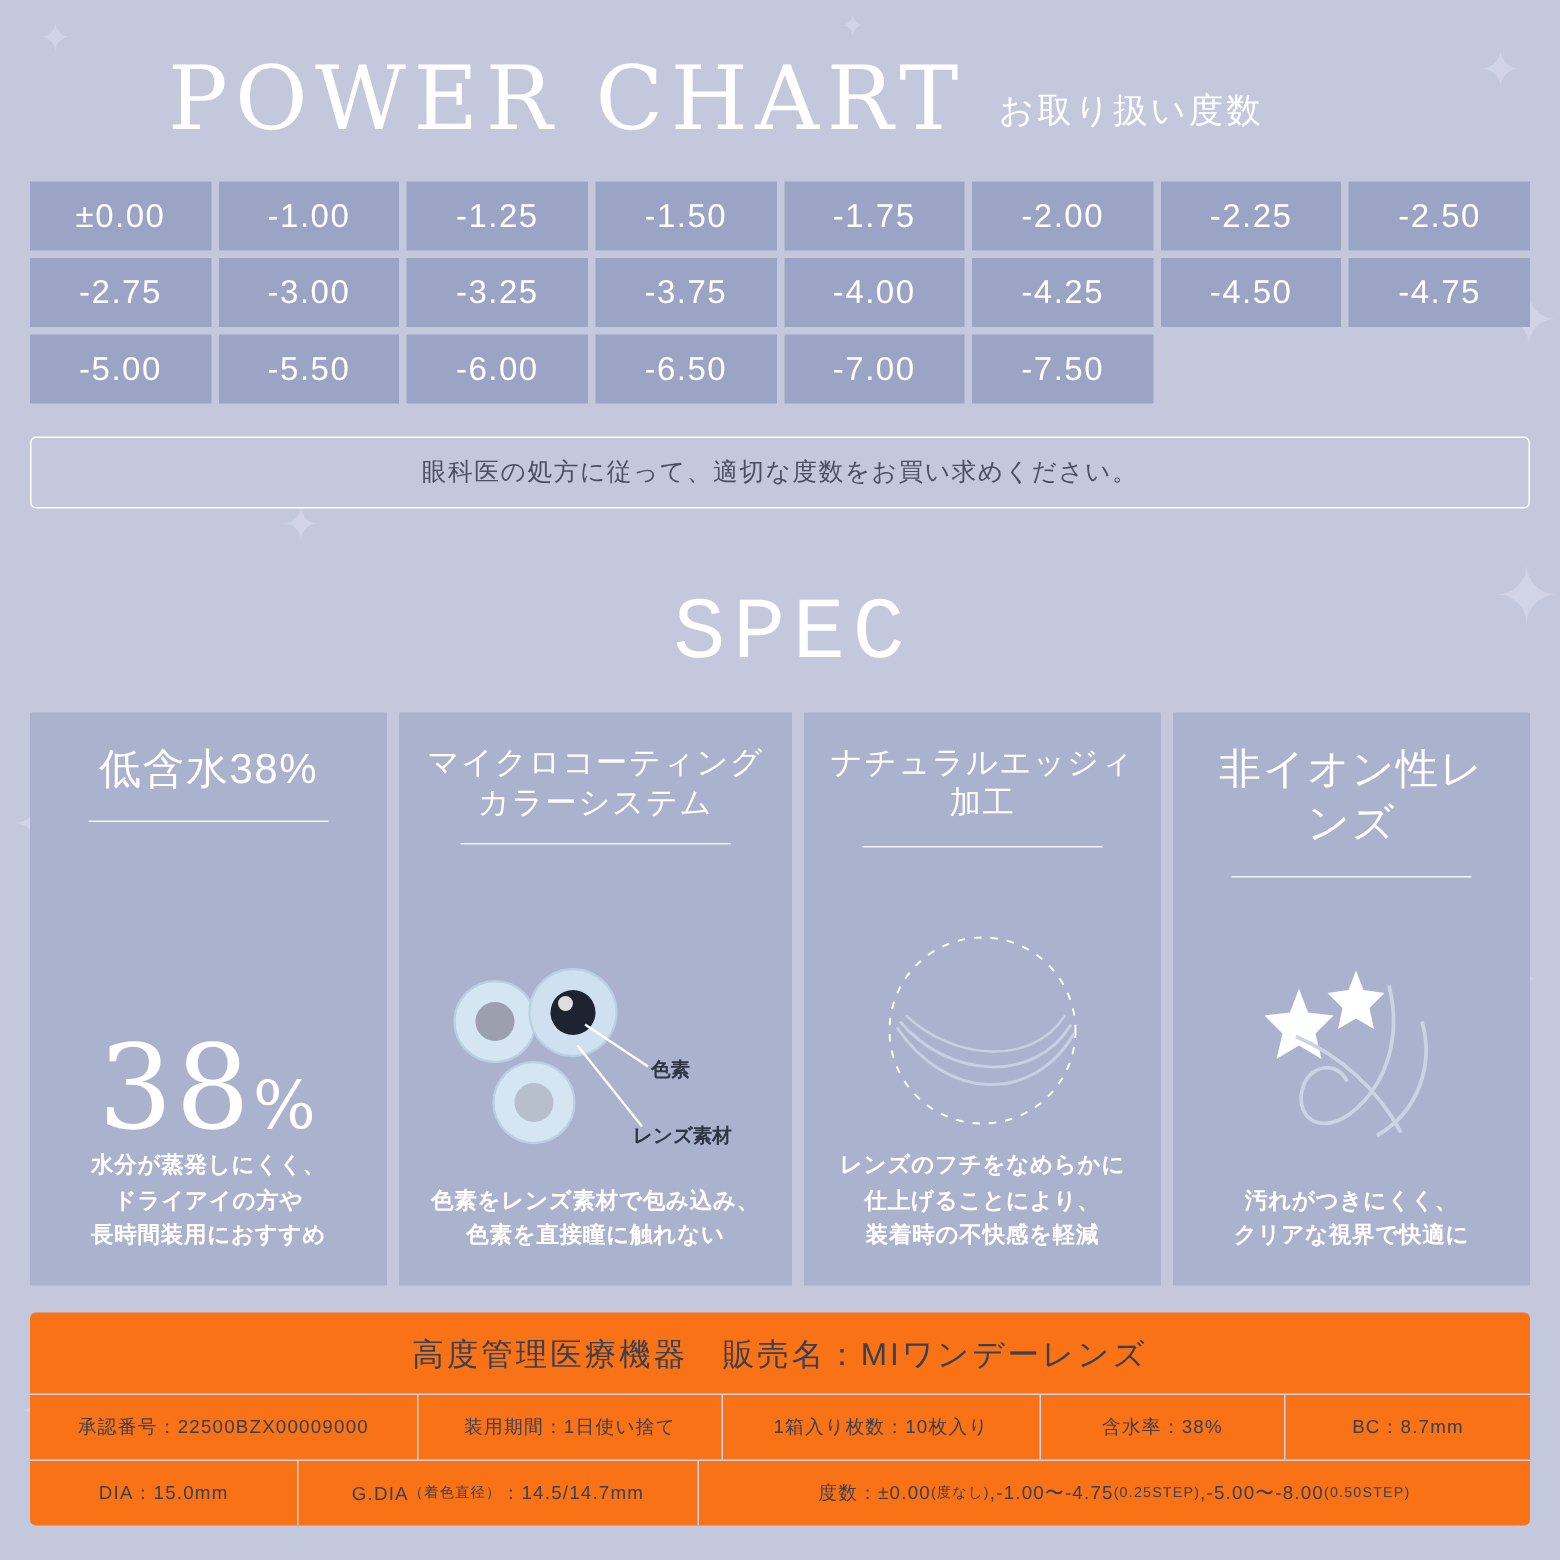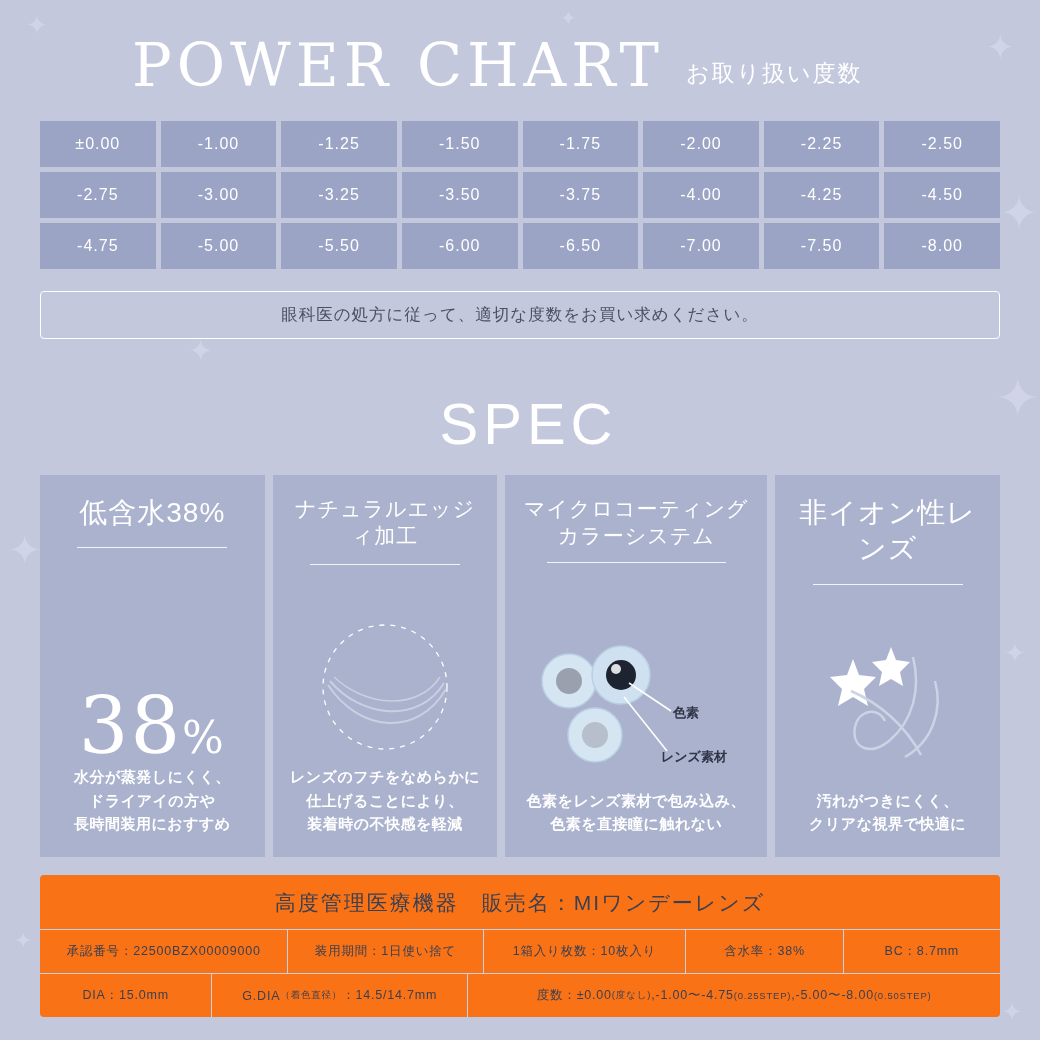--- a/index.html
+++ b/index.html
@@ -23,21 +23,21 @@
     color: #d3d7e8;
     opacity: .85;
     line-height: 1;
   }
 
   .page {
     position: relative;
     width: 1040px;
     height: 743px;
     box-sizing: border-box;
-    padding: 0 40px;
+    padding: 0 20px;
     z-index: 2;
   }
 
   
   .power-head {
     display: flex;
     align-items: flex-end;
     gap: 22px;
     padding-top: 36px;
     padding-left: 92px;
@@ -59,21 +59,21 @@
 
   .power-grid {
     margin-top: 26px;
     display: grid;
     grid-template-columns: repeat(8, 1fr);
     gap: 5px;
   }
   .power-cell {
     background: #9ba4c4;
     color: #ffffff;
-    font-size: 16px;
+    font-size: 22px;
     letter-spacing: 1px;
     height: 46px;
     display: flex;
     align-items: center;
     justify-content: center;
   }
 
   .note-box {
     margin-top: 22px;
     border: 1px solid #ffffff;
@@ -89,21 +89,21 @@
 
   
   .spec-head {
     margin-top: 56px;
     display: flex;
     align-items: flex-end;
     justify-content: center;
     gap: 26px;
   }
   .spec-title {
-    font-family: Liberation Sans, sans-serif;
+    font-family: Liberation Mono, monospace;
     font-size: 58px;
     letter-spacing: 5px;
     color: #ffffff;
     line-height: 1;
     margin-left: 17px;
   }
   .spec-sub {
     font-size: 22px;
     letter-spacing: 2px;
     color: #ffffff;
@@ -236,68 +236,50 @@
     <div class="power-cell">-1.00</div>
     <div class="power-cell">-1.25</div>
     <div class="power-cell">-1.50</div>
     <div class="power-cell">-1.75</div>
     <div class="power-cell">-2.00</div>
     <div class="power-cell">-2.25</div>
     <div class="power-cell">-2.50</div>
     <div class="power-cell">-2.75</div>
     <div class="power-cell">-3.00</div>
     <div class="power-cell">-3.25</div>
-    <div class="power-cell">-3.50</div>
     <div class="power-cell">-3.75</div>
     <div class="power-cell">-4.00</div>
     <div class="power-cell">-4.25</div>
     <div class="power-cell">-4.50</div>
     <div class="power-cell">-4.75</div>
     <div class="power-cell">-5.00</div>
     <div class="power-cell">-5.50</div>
     <div class="power-cell">-6.00</div>
     <div class="power-cell">-6.50</div>
     <div class="power-cell">-7.00</div>
     <div class="power-cell">-7.50</div>
-    <div class="power-cell">-8.00</div>
   </div>
 
   <div class="note-box">眼科医の処方に従って、適切な度数をお買い求めください。</div>
 
   <div class="spec-head">
     <div class="spec-title">SPEC</div>
   </div>
 
   <div class="spec-cards">
 
     <div class="card">
       <div class="card-title big">低含水38%</div>
       <div class="card-rule"></div>
       <div class="card-figure">
         <div class="pct"><span>38</span><small>%</small></div>
       </div>
       <div class="card-foot" style="white-space:pre-line">水分が蒸発しにくく、
 ドライアイの方や
 長時間装用におすすめ</div>
-    </div>
-
-    <div class="card">
-      <div class="card-title mid">ナチュラルエッジィ加工</div>
-      <div class="card-rule" style="margin-top:14px"></div>
-      <div class="card-figure">
-        <svg width="170" height="150" viewBox="0 0 170 150">
-          <circle cx="85" cy="72" r="62" fill="none" stroke="#ffffff" stroke-width="1.3" stroke-dasharray="5 6"></circle>
-          <path d="M28 70 C60 118 118 122 146 74" fill="none" stroke="#c9d0e2" stroke-width="2"></path>
-          <path d="M30 66 C62 104 120 108 144 68" fill="none" stroke="#c9d0e2" stroke-width="2"></path>
-          <path d="M34 62 C66 92 118 96 140 62" fill="none" stroke="#c9d0e2" stroke-width="1.6"></path>
-        </svg>
-      </div>
-      <div class="card-foot" style="white-space:pre-line">レンズのフチをなめらかに
-仕上げることにより、
-装着時の不快感を軽減</div>
     </div>
 
     <div class="card">
       <div class="card-title mid" style="white-space:pre-line">マイクロコーティング
 カラーシステム</div>
       <div class="card-rule" style="margin-top:12px"></div>
       <div class="card-figure">
         <svg width="230" height="150" viewBox="0 0 230 150">
           <circle cx="48" cy="42" r="27" fill="#d6e5f2" stroke="#b9cfe4" stroke-width="1.5"></circle>
           <circle cx="48" cy="42" r="13" fill="#9aa0ae"></circle>
@@ -310,20 +292,36 @@
           <line x1="103" y1="58" x2="146" y2="112" stroke="#ffffff" stroke-width="1.6"></line>
           <text x="152" y="78" class="lbl" fill="#2f3446" font-size="13" font-weight="bold" font-family="Liberation Sans, sans-serif">色素</text>
           <text x="140" y="122" fill="#2f3446" font-size="13" font-weight="bold" font-family="Liberation Sans, sans-serif">レンズ素材</text>
         </svg>
       </div>
       <div class="card-foot" style="white-space:pre-line">色素をレンズ素材で包み込み、
 色素を直接瞳に触れない</div>
     </div>
 
     <div class="card">
+      <div class="card-title mid">ナチュラルエッジィ加工</div>
+      <div class="card-rule" style="margin-top:14px"></div>
+      <div class="card-figure">
+        <svg width="170" height="150" viewBox="0 0 170 150">
+          <circle cx="85" cy="72" r="62" fill="none" stroke="#ffffff" stroke-width="1.3" stroke-dasharray="5 6"></circle>
+          <path d="M28 70 C60 118 118 122 146 74" fill="none" stroke="#c9d0e2" stroke-width="2"></path>
+          <path d="M30 66 C62 104 120 108 144 68" fill="none" stroke="#c9d0e2" stroke-width="2"></path>
+          <path d="M34 62 C66 92 118 96 140 62" fill="none" stroke="#c9d0e2" stroke-width="1.6"></path>
+        </svg>
+      </div>
+      <div class="card-foot" style="white-space:pre-line">レンズのフチをなめらかに
+仕上げることにより、
+装着時の不快感を軽減</div>
+    </div>
+
+    <div class="card">
       <div class="card-title big">非イオン性レンズ</div>
       <div class="card-rule"></div>
       <div class="card-figure">
         <svg width="190" height="160" viewBox="0 0 190 160">
           <path d="M60 30 l6 16 17 2 -12 12 4 17 -15-9 -15 9 4-17 -12-12 17-2z" fill="#ffffff"></path>
           <path d="M98 18 l5 13 14 2 -10 10 3 14 -12-7 -12 7 3-14 -10-10 14-2z" fill="#ffffff"></path>
           <path d="M120 28 C128 60 120 92 96 112 C76 128 58 118 62 98 C66 80 86 78 92 92" fill="none" stroke="#ccd3e5" stroke-width="2.5"></path>
           <path d="M58 62 C86 74 112 96 128 126" fill="none" stroke="#ccd3e5" stroke-width="2.5"></path>
           <path d="M142 52 C150 80 140 112 112 128" fill="none" stroke="#ccd3e5" stroke-width="2.5"></path>
         </svg>

